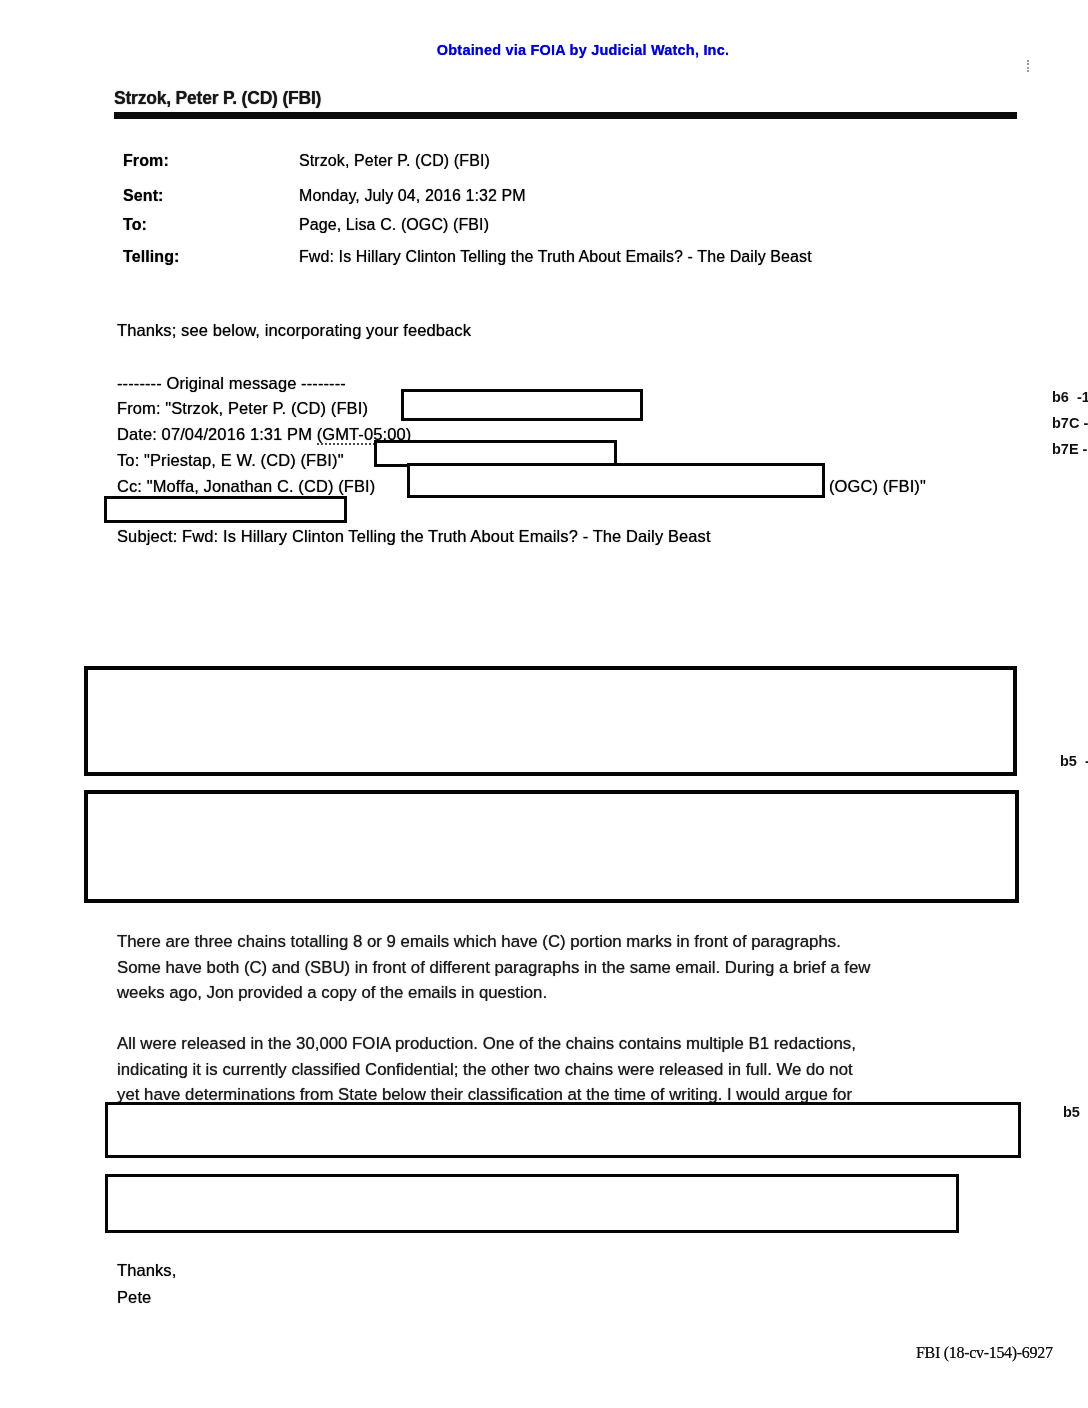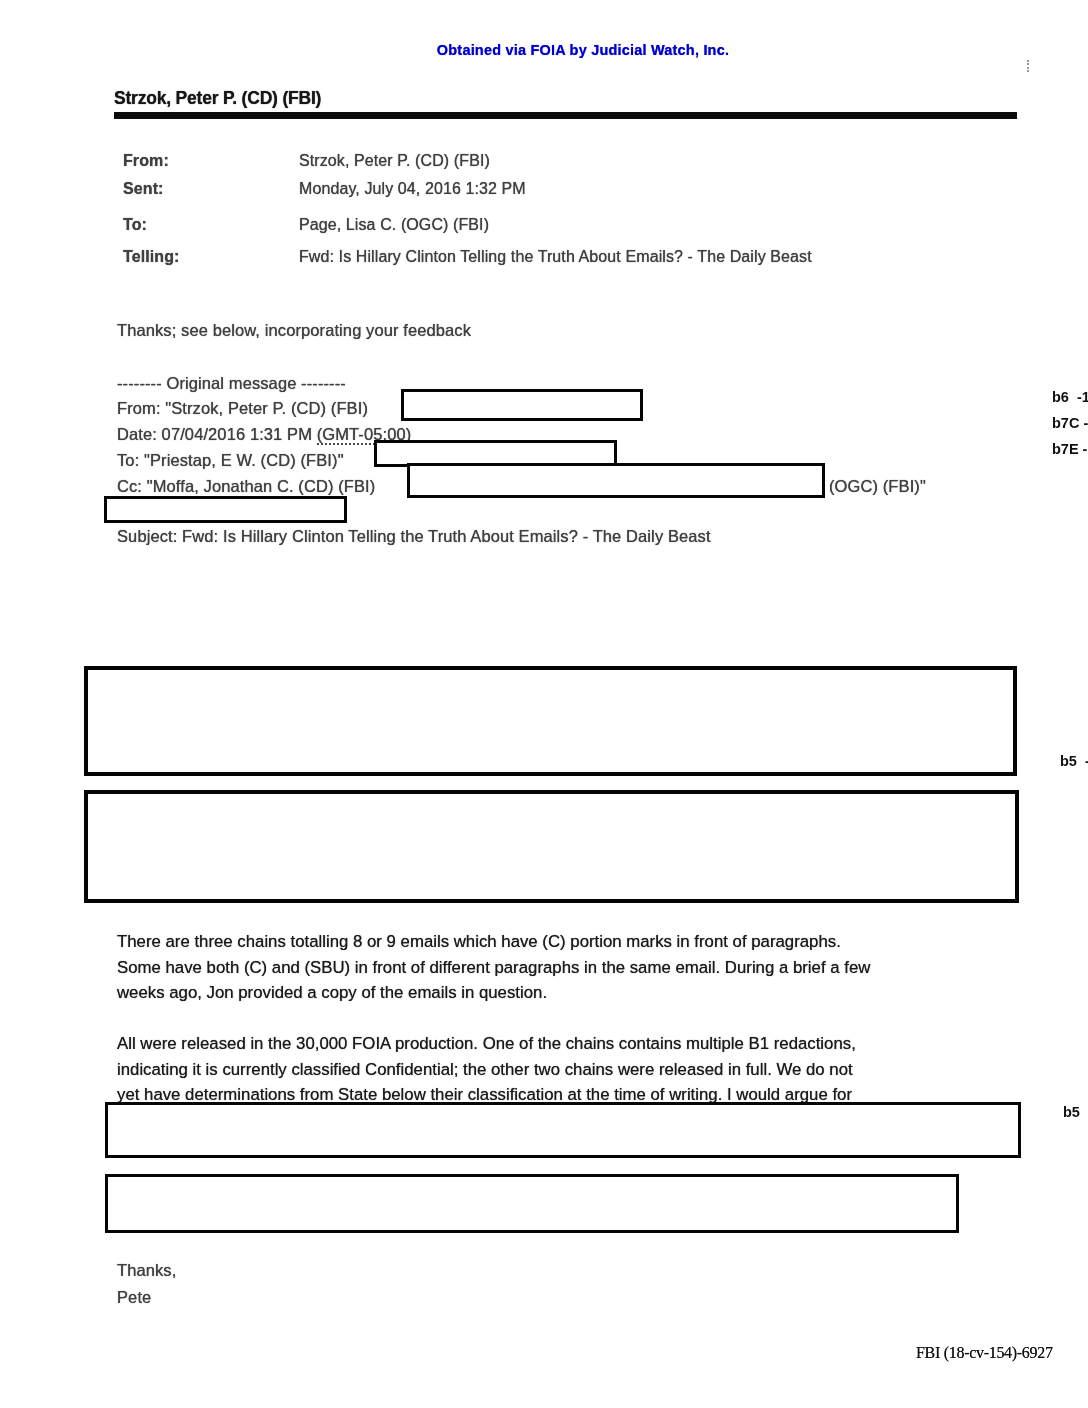--- a/index.html
+++ b/index.html
@@ -1,32 +1,32 @@
 <!DOCTYPE html>
 <html><head>
 <meta charset="utf-8">
 <style>
   html,body{margin:0;padding:0;background:#ffffff;}
   .page{
     position:relative;width:1088px;height:1408px;background:#fff;overflow:hidden;
     font-family:"Liberation Sans",sans-serif;color:#161616;margin-left:39px;
   }
-  .t{position:absolute;white-space:nowrap;font-size:16.5px;color:#404040;
+  .t{position:absolute;white-space:nowrap;font-size:16.5px;color:#000000;
      text-shadow:0 0 0.9px rgba(25,25,25,.85);letter-spacing:.1px;}
   .watermark{position:absolute;left:0;right:0;top:42px;text-align:center;
      font-size:14.5px;font-weight:700;letter-spacing:.2px;
      text-shadow:0 0 .8px rgba(0,0,204,.8);}
   .scan-artifact{position:absolute;left:988px;top:60px;width:0;height:12px;
      border-left:2px dotted #9a9a9a;}
   .doc-title{position:absolute;left:75px;top:88px;font-size:17.5px;font-weight:700;
      letter-spacing:-.2px;text-shadow:0 0 1px rgba(10,10,10,.9);white-space:nowrap;}
   .title-rule{position:absolute;left:75px;top:112px;width:903px;height:7px;background:#0b0b0b;}
   .hdr-label{font-weight:700;font-size:16px;left:84px;}
   .hdr-value{font-size:16px;left:260px;}
-  .r1{top:152px}.r2{top:180px}.r3{top:216px}.r4{top:248px}
+  .r1{top:152px}.r2{top:187px}.r3{top:216px}.r4{top:248px}
   .intro{left:78px;top:321px;}
   .om-divider{left:78px;top:374px;}
   .om-from{left:78px;top:399px;}
   .om-date{left:78px;top:425px;}
   .om-to{left:78px;top:451px;}
   .om-cc{left:78px;top:477px;}
   .om-cc-suffix{left:790px;top:477px;}
   .om-subject{left:78px;top:527px;}
   .tz{border-bottom:2px dotted #4a4a4a;padding-bottom:0px;}
   .rbox{position:absolute;background:#fff;border:3px solid #050505;box-sizing:border-box;}

